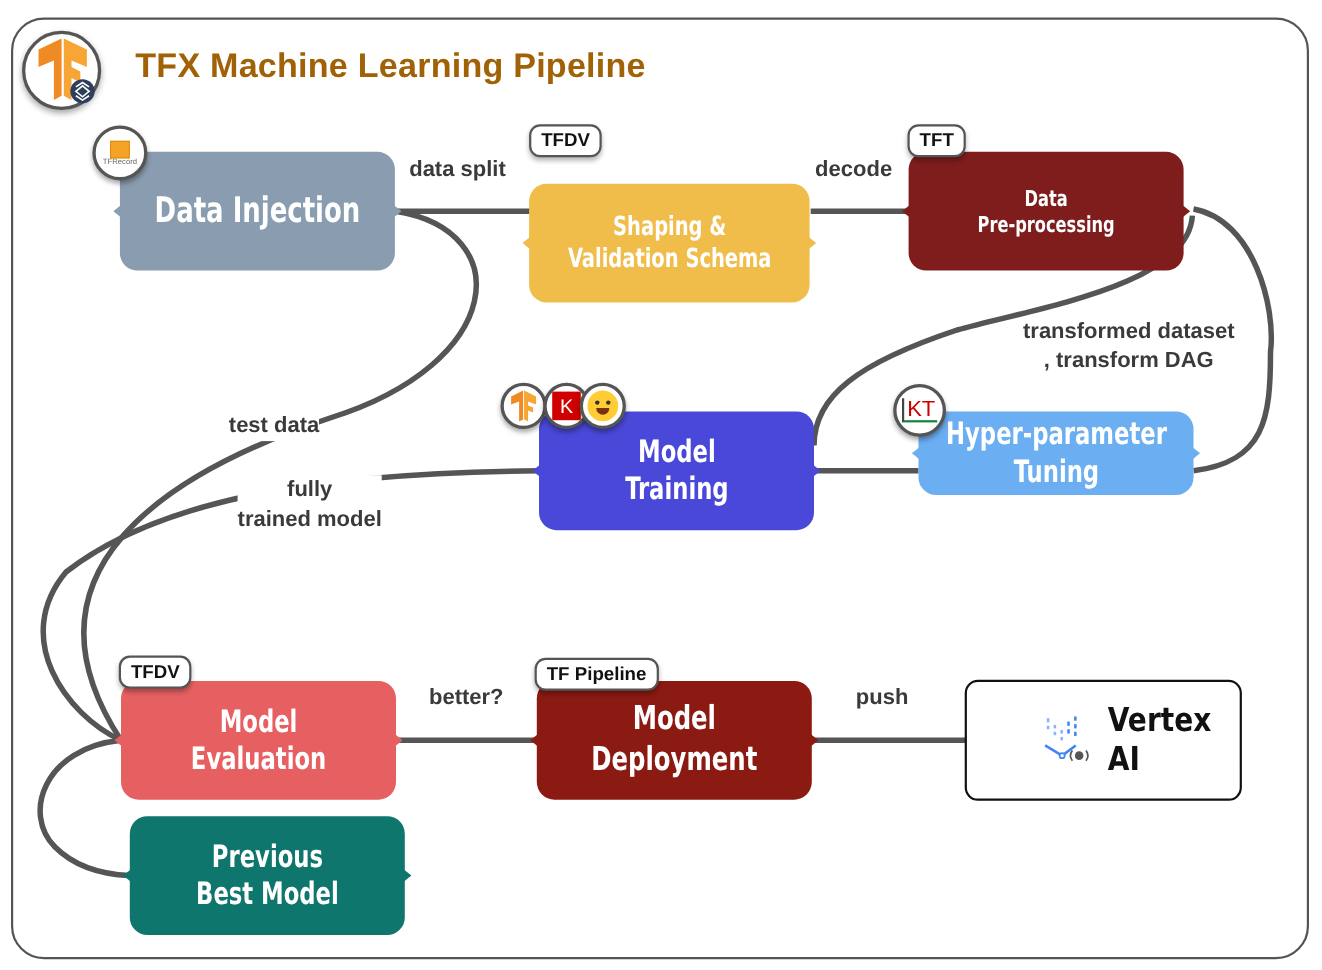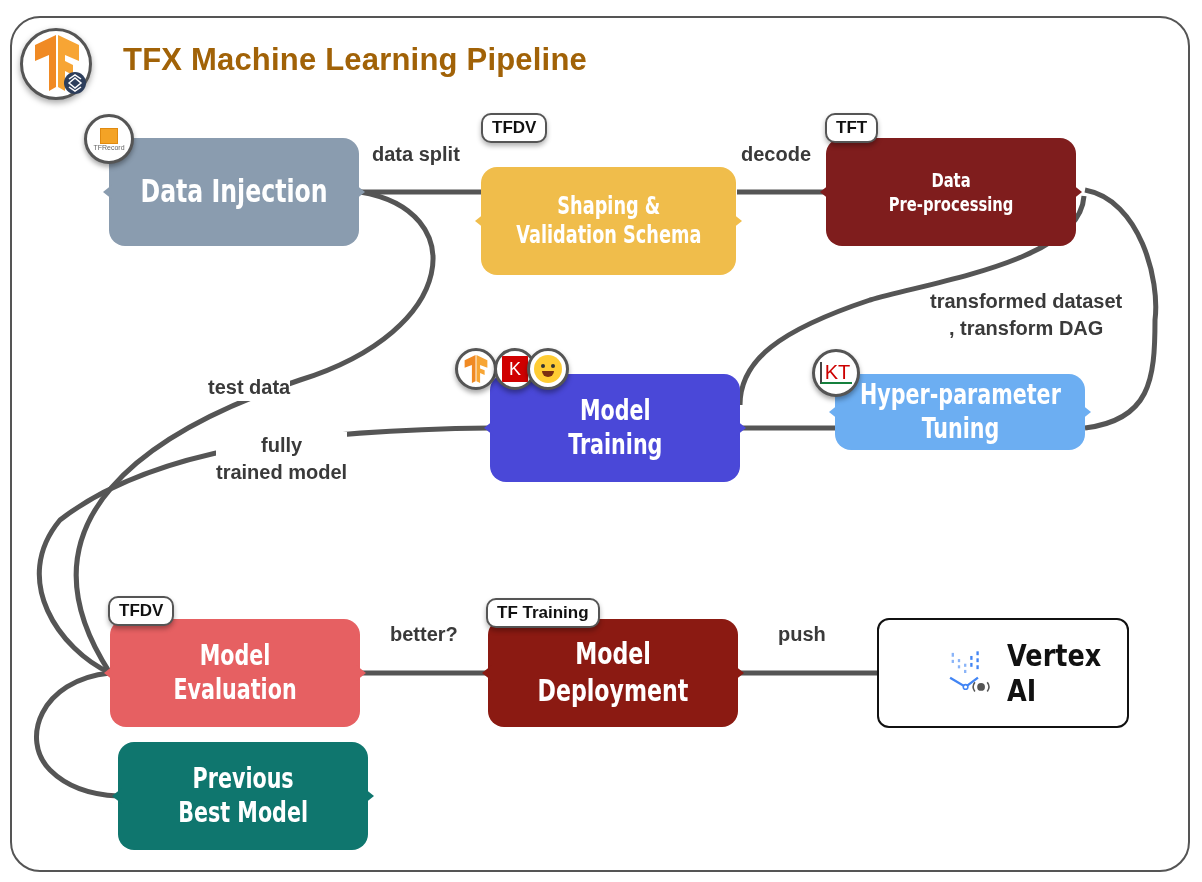--- a/index.html
+++ b/index.html
@@ -110,21 +110,21 @@
   <span>Model
 Evaluation</span>
 </div>
 <div class="badge" style="left:108px;top:596px;">TFDV</div>
 <div class="lbl" style="left:390px;top:621px;text-align:center;">better?</div>
 
 <div class="node" style="left:488px;top:619px;width:250px;height:108px;background:#8b1a12;font-size:30px;">
   <span>Model
 Deployment</span>
 </div>
-<div class="badge" style="left:486px;top:598px;">TF Training</div>
+<div class="badge" style="left:486px;top:598px;">TF Pipeline</div>
 <div class="lbl" style="left:778px;top:621px;">push</div>
 
 <div class="vertex">
   <svg width="64" height="64" viewBox="0 0 64 64" style="margin-left:22px;">
     <g fill="#8ab4f8">
         <rect x="6" y="6" width="3" height="5"></rect>
         <rect x="6" y="15" width="3" height="4"></rect>
         <rect x="14" y="14" width="3" height="4"></rect>
         <rect x="14" y="22" width="3" height="4"></rect>
         <rect x="22" y="20" width="3" height="4"></rect>

